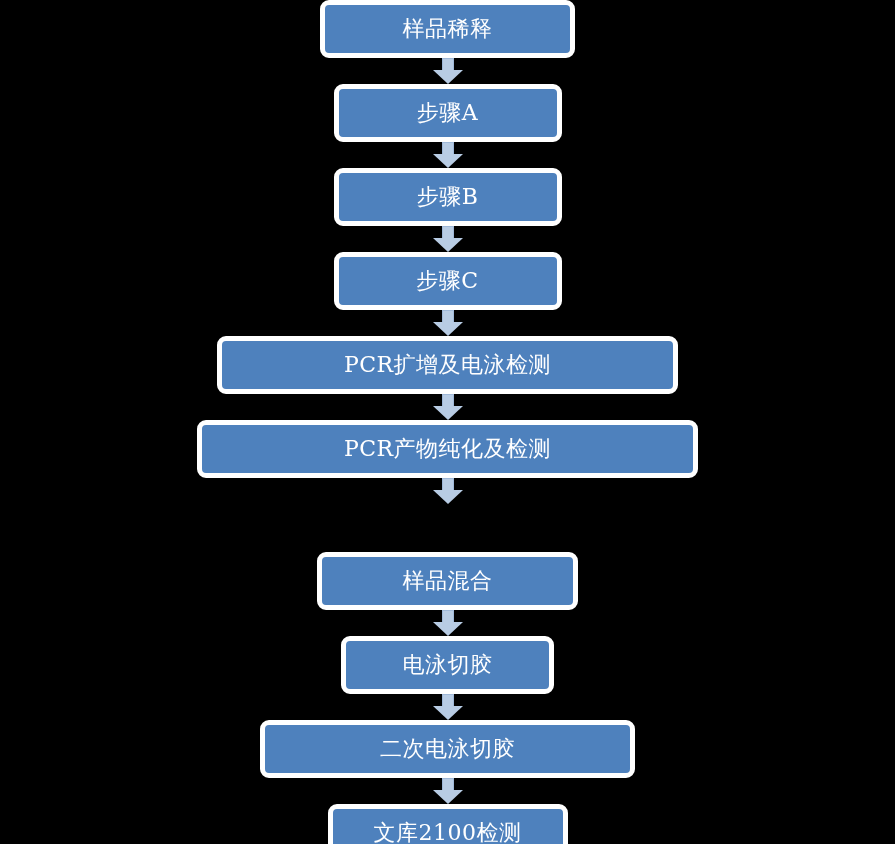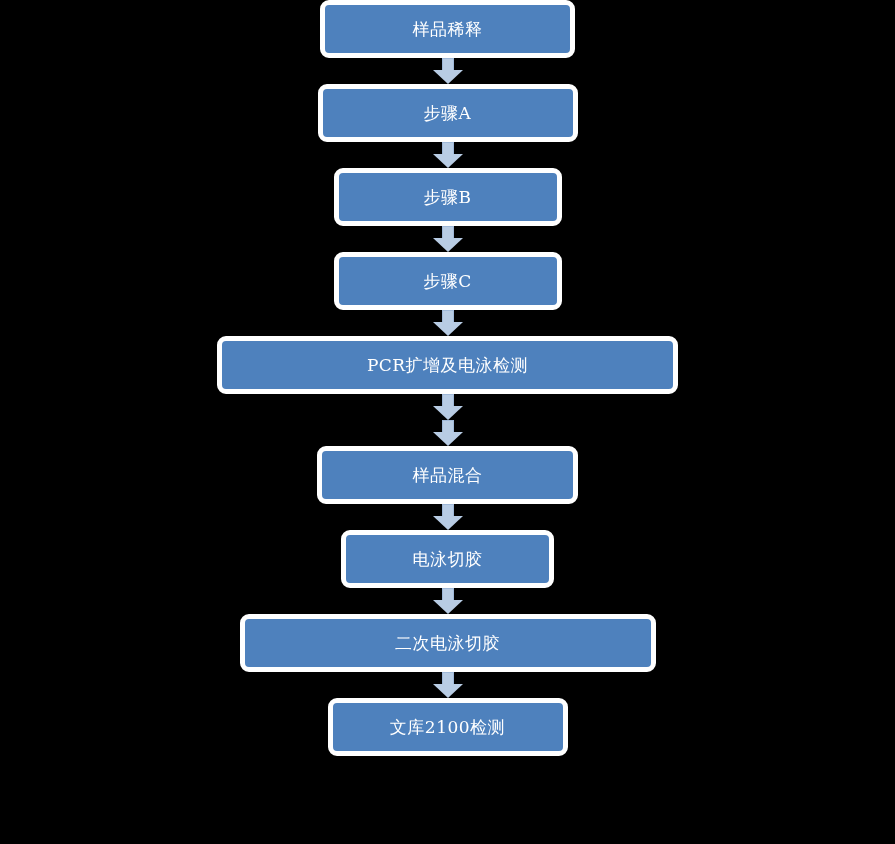--- a/index.html
+++ b/index.html
@@ -30,21 +30,21 @@
     box-sizing: border-box;
     background: #4E81BD;
     border: 5px solid #FFFFFF;
     border-radius: 9px;
     color: #FFFFFF;
     display: flex;
     align-items: center;
     justify-content: center;
     text-align: center;
     font-family: "DejaVu Serif", "Liberation Serif", serif;
-    font-size: 17px;
+    font-size: 22px;
     font-weight: 400;
     line-height: 1;
     letter-spacing: 0.5px;
     white-space: nowrap;
     flex: 0 0 auto;
   }
 
   
   .connector {
     width: 30px;
@@ -80,21 +80,21 @@
 
 <div id="flowchart">
 
   <div class="node" style="width:255px;height:58px;">样品稀释</div>
 
   <div class="connector">
     <span class="shaft"></span>
     <span class="head"></span>
   </div>
 
-  <div class="node" style="width:260px;height:58px;">步骤A</div>
+  <div class="node" style="width:228px;height:58px;">步骤A</div>
 
   <div class="connector">
     <span class="shaft"></span>
     <span class="head"></span>
   </div>
 
   <div class="node" style="width:228px;height:58px;">步骤B</div>
 
   <div class="connector">
     <span class="shaft"></span>
@@ -108,41 +108,42 @@
     <span class="head"></span>
   </div>
 
   <div class="node" style="width:461px;height:58px;">PCR扩增及电泳检测</div>
 
   <div class="connector">
     <span class="shaft"></span>
     <span class="head"></span>
   </div>
 
+  <div class="node" style="width:501px;height:58px;">PCR产物纯化及检测</div>
 
   <div class="connector">
     <span class="shaft"></span>
     <span class="head"></span>
   </div>
 
-  <div class="node" style="width:261px;height:58px;">样品混合</div>
+  <div class="node" style="width:261px;height:58px;margin-top:48px;">样品混合</div>
 
   <div class="connector">
     <span class="shaft"></span>
     <span class="head"></span>
   </div>
 
   <div class="node" style="width:213px;height:58px;">电泳切胶</div>
 
   <div class="connector">
     <span class="shaft"></span>
     <span class="head"></span>
   </div>
 
-  <div class="node" style="width:416px;height:58px;">二次电泳切胶</div>
+  <div class="node" style="width:375px;height:58px;">二次电泳切胶</div>
 
   <div class="connector">
     <span class="shaft"></span>
     <span class="head"></span>
   </div>
 
   <div class="node" style="width:240px;height:58px;">文库2100检测</div>
 
 </div>
 

